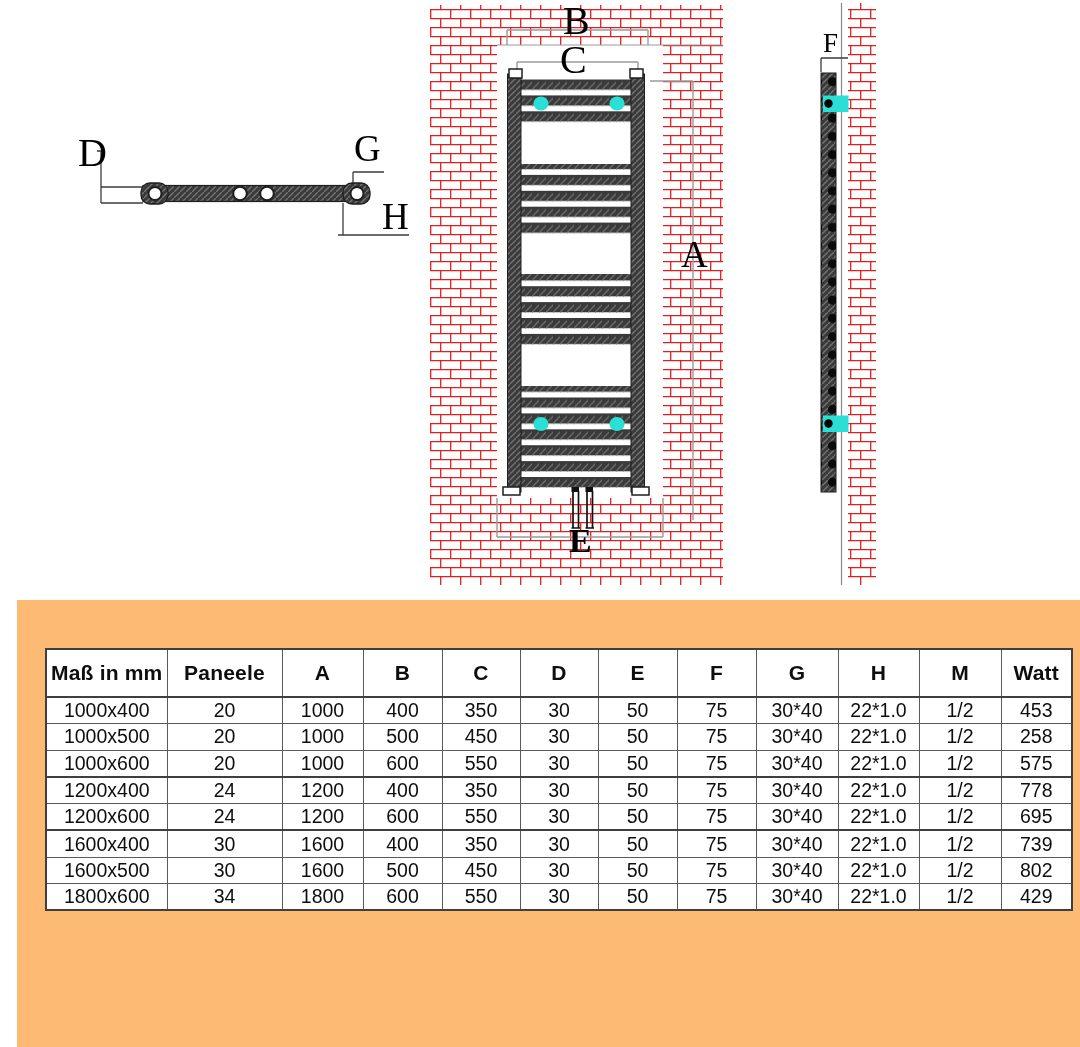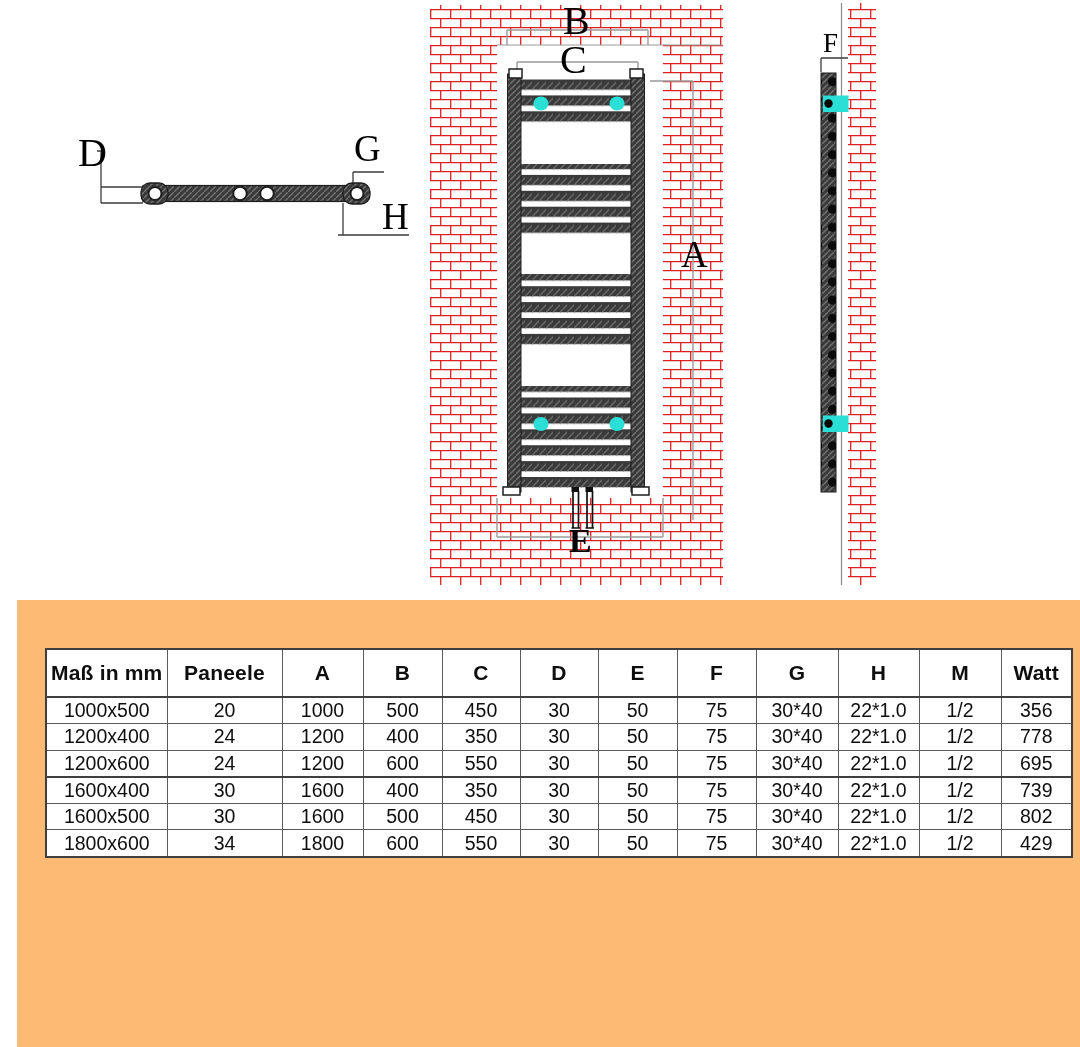--- a/index.html
+++ b/index.html
@@ -173,32 +173,60 @@
             <th>E</th>
             <th>F</th>
             <th>G</th>
             <th>H</th>
             <th>M</th>
             <th>Watt</th>
           </tr>
       </thead>
       <tbody>
           <tr>
+            <td>1000x400</td>
+            <td>20</td>
+            <td>1000</td>
+            <td>400</td>
+            <td>350</td>
+            <td>30</td>
+            <td>50</td>
+            <td>75</td>
+            <td>30*40</td>
+            <td>22*1.0</td>
+            <td>1/2</td>
+            <td>453</td>
+          </tr>
+          <tr>
             <td>1000x500</td>
             <td>20</td>
             <td>1000</td>
             <td>500</td>
             <td>450</td>
             <td>30</td>
             <td>50</td>
             <td>75</td>
             <td>30*40</td>
             <td>22*1.0</td>
             <td>1/2</td>
-            <td>356</td>
+            <td>258</td>
+          </tr>
+          <tr class="group-end">
+            <td>1000x600</td>
+            <td>20</td>
+            <td>1000</td>
+            <td>600</td>
+            <td>550</td>
+            <td>30</td>
+            <td>50</td>
+            <td>75</td>
+            <td>30*40</td>
+            <td>22*1.0</td>
+            <td>1/2</td>
+            <td>575</td>
           </tr>
           <tr>
             <td>1200x400</td>
             <td>24</td>
             <td>1200</td>
             <td>400</td>
             <td>350</td>
             <td>30</td>
             <td>50</td>
             <td>75</td>

